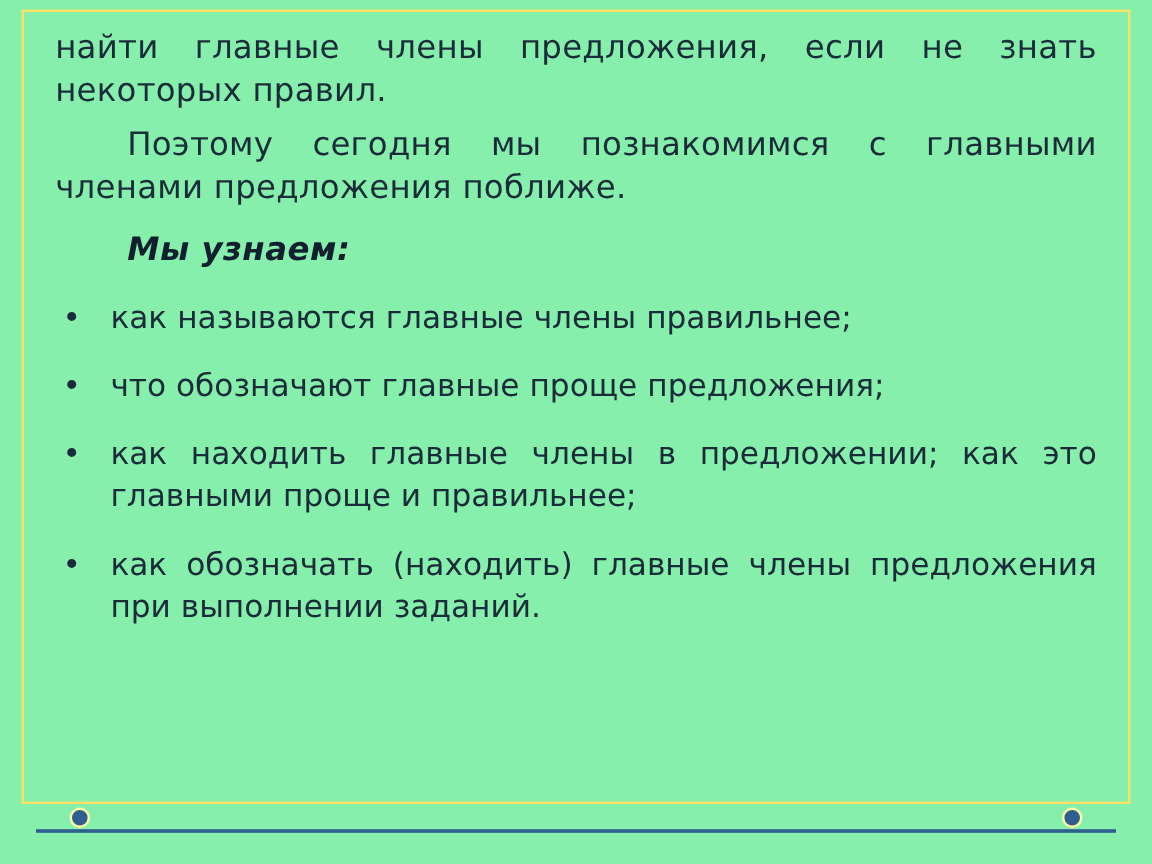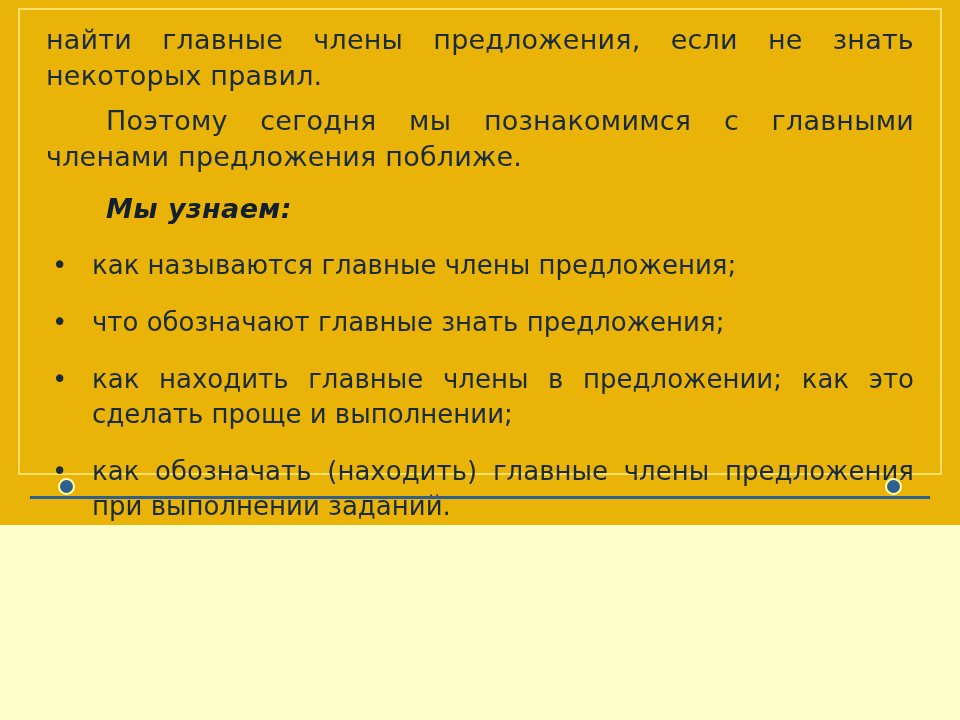--- a/index.html
+++ b/index.html
@@ -9,22 +9,22 @@
   }
   body {
     width: 960px;
     height: 720px;
     overflow: hidden;
     font-family: "DejaVu Sans", sans-serif;
   }
   .slide {
     position: relative;
     width: 960px;
-    height: 525px;
-    background: #eab308;
+    height: 720px;
+    background: #86efac;
     box-sizing: border-box;
   }
   .slide-frame {
     position: absolute;
     left: 18px;
     top: 8px;
     right: 18px;
     bottom: 50px;
     border: 2px solid #ffe066;
     box-sizing: border-box;
@@ -114,29 +114,29 @@
 
     <p class="para">найти главные члены предложения, если не знать некоторых правил.</p>
 
     <p class="para indent">Поэтому сегодня мы познакомимся с главными членами предложения поближе.</p>
 
     <p class="lead-in">Мы узнаем:</p>
 
     <ul class="bullets">
       <li>
         <span class="dot">•</span>
-        <span>как называются главные члены предложения;</span>
+        <span>как называются главные члены правильнее;</span>
       </li>
       <li>
         <span class="dot">•</span>
-        <span>что обозначают главные знать предложения;</span>
+        <span>что обозначают главные проще предложения;</span>
       </li>
       <li>
         <span class="dot">•</span>
-        <span>как находить главные члены в предложении; как это сделать проще и выполнении;</span>
+        <span>как находить главные члены в предложении; как это главными проще и правильнее;</span>
       </li>
       <li>
         <span class="dot">•</span>
         <span>как обозначать (находить) главные члены предложения при выполнении заданий.</span>
       </li>
     </ul>
 
   </div>
 
   <div class="footer-rule"></div>

